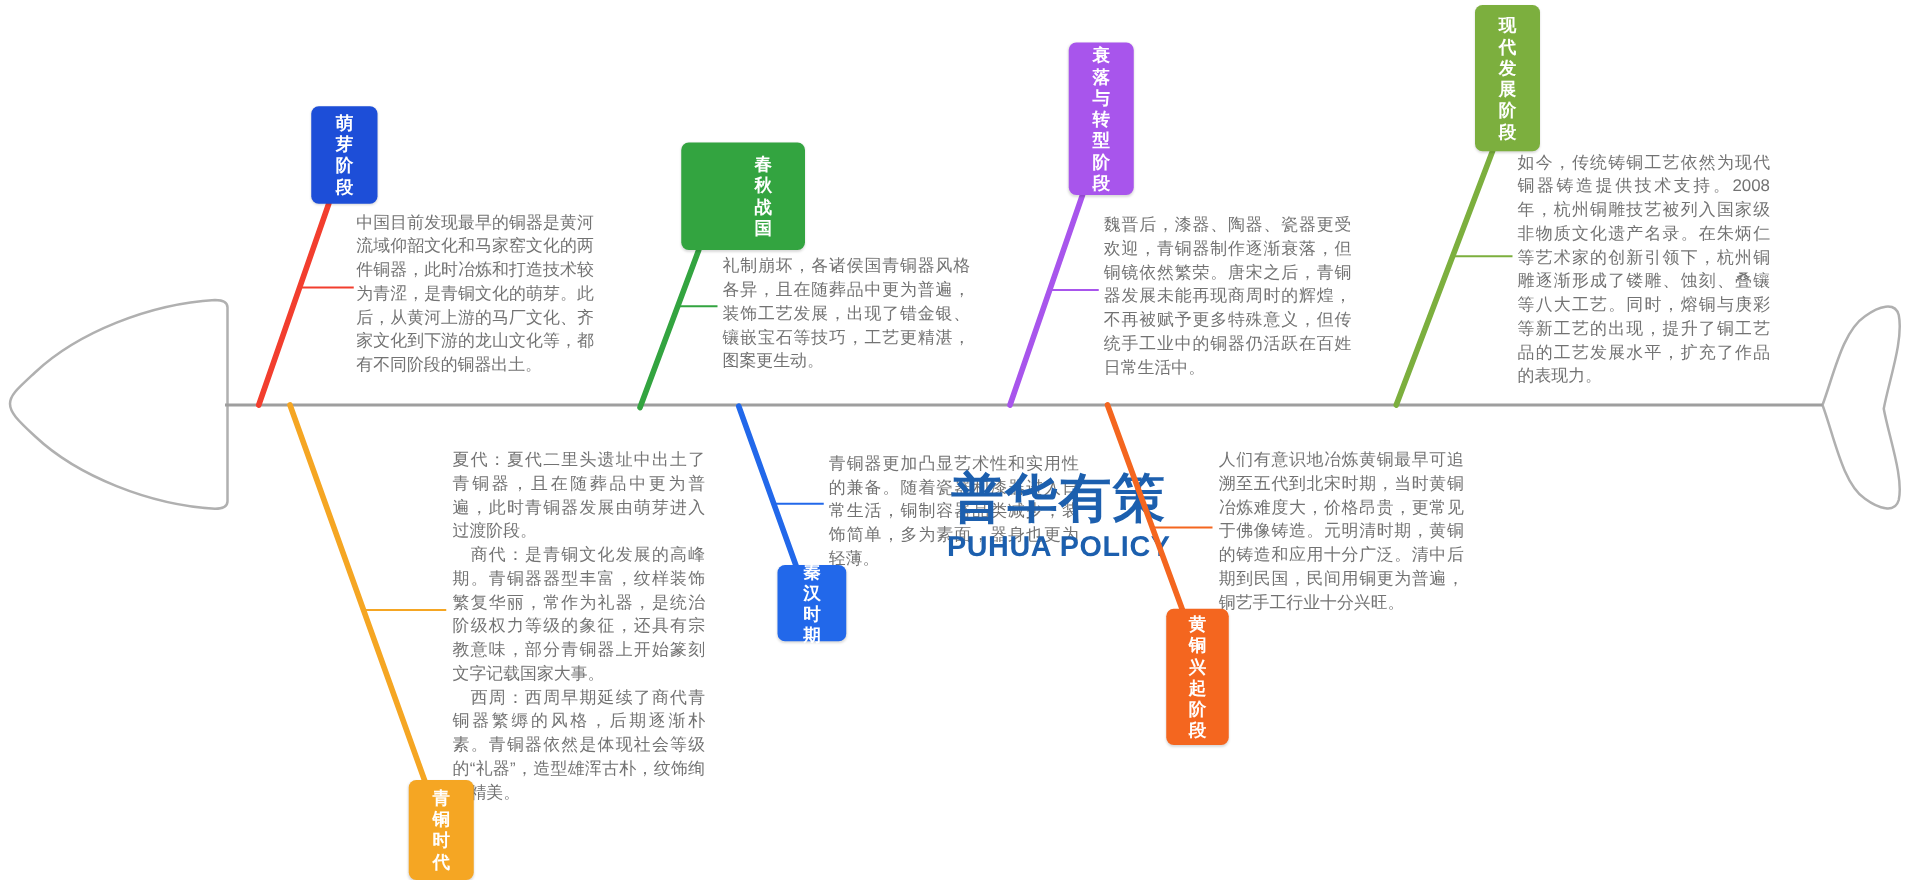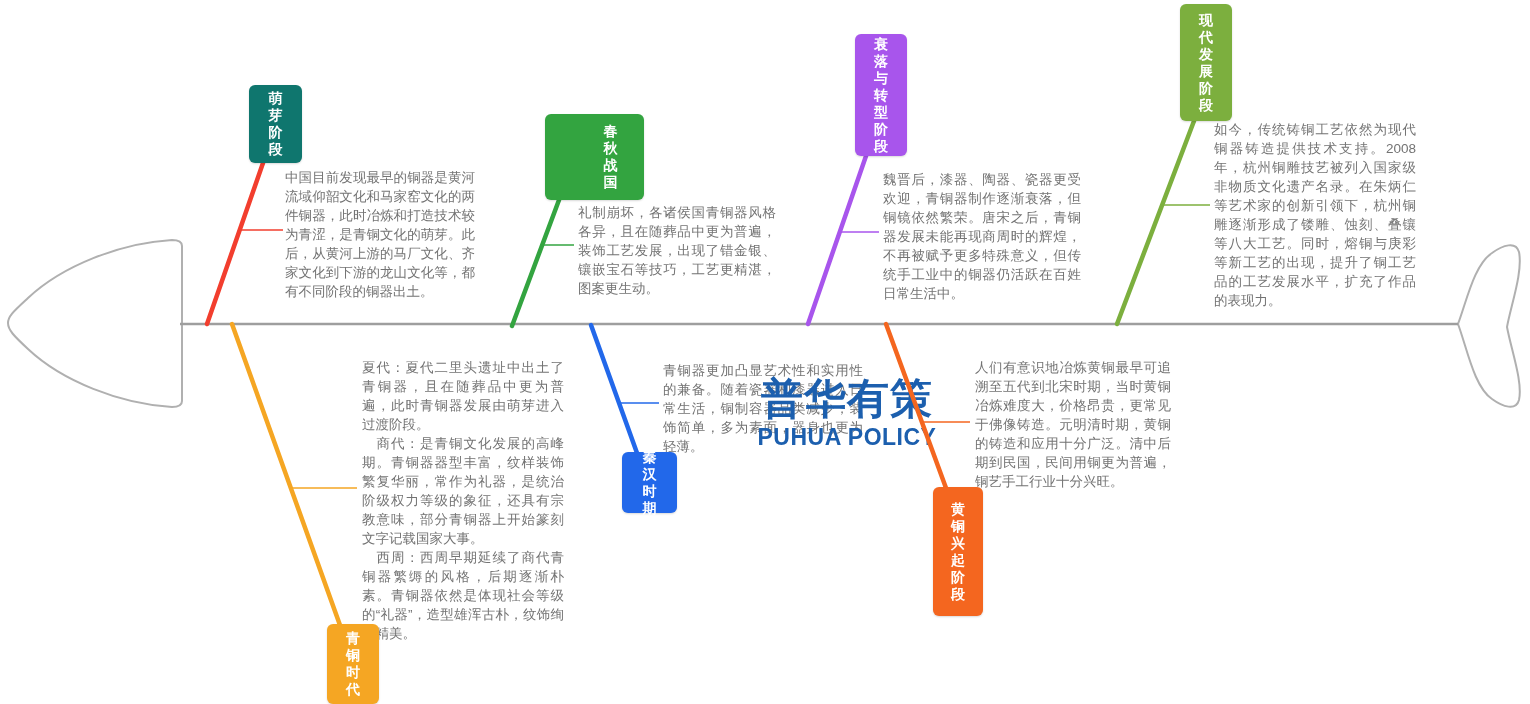--- a/index.html
+++ b/index.html
@@ -25,21 +25,21 @@
   }
   .watermark{position:absolute;left:742px;top:376px;width:210px;z-index:2;text-align:center;}
   .watermark .cn{font-size:42px;font-weight:900;letter-spacing:1px;line-height:1.1;}
   .watermark .en{font-size:23px;font-weight:800;letter-spacing:.5px;margin-top:2px;}
   
   .lab0{left:237px;top:85px;width:53px;height:78px;}
   .lab1{left:315px;top:624px;width:52px;height:80px;}
   .lab2{left:533px;top:114px;width:67px;height:86px;padding-left:32px;}
   .lab3{left:610px;top:452px;width:55px;height:61px;}
   .lab4{left:843px;top:34px;width:52px;height:122px;}
-  .lab5{left:921px;top:487px;width:50px;height:129px;}
+  .lab5{left:921px;top:487px;width:50px;height:109px;}
   .lab6{left:1168px;top:4px;width:52px;height:117px;}
   
   .txt0{left:285px;top:168px;width:190px;}
   .txt1{left:362px;top:358px;width:202px;}
   .txt2{left:578px;top:203px;width:198px;}
   .txt3{left:663px;top:361px;width:200px;}
   .txt4{left:883px;top:170px;width:198px;}
   .txt5{left:975px;top:358px;width:196px;}
   .txt6{left:1214px;top:120px;width:202px;}
 </style>
@@ -68,21 +68,21 @@
     <line x1="291" y1="488" x2="357" y2="488" stroke-width="1.5" stroke="#f5a623"></line>
     <line x1="542" y1="245" x2="574" y2="245" stroke-width="1.5" stroke="#33a440"></line>
     <line x1="619" y1="403" x2="659" y2="403" stroke-width="1.5" stroke="#2268ea"></line>
     <line x1="840" y1="232" x2="879" y2="232" stroke-width="1.5" stroke="#a855ec"></line>
     <line x1="922" y1="422" x2="970" y2="422" stroke-width="1.5" stroke="#f4661f"></line>
     <line x1="1162" y1="205" x2="1210" y2="205" stroke-width="1.5" stroke="#7caf3e"></line>
   </svg>
 
   <div class="head-title">铜工艺品发展历程</div>
 
-  <div class="stage-label lab0" style="background: #0f766e;">
+  <div class="stage-label lab0" style="background: #1d4ed8;">
     <span>萌芽阶段</span>
   </div>
   <div class="stage-label lab1" style="background: rgb(245, 166, 35);">
     <span>青铜时代</span>
   </div>
   <div class="stage-label lab2" style="background: rgb(51, 164, 64);">
     <span>春秋战国</span>
   </div>
   <div class="stage-label lab3" style="background: rgb(34, 104, 234);">
     <span>秦汉时期</span>

